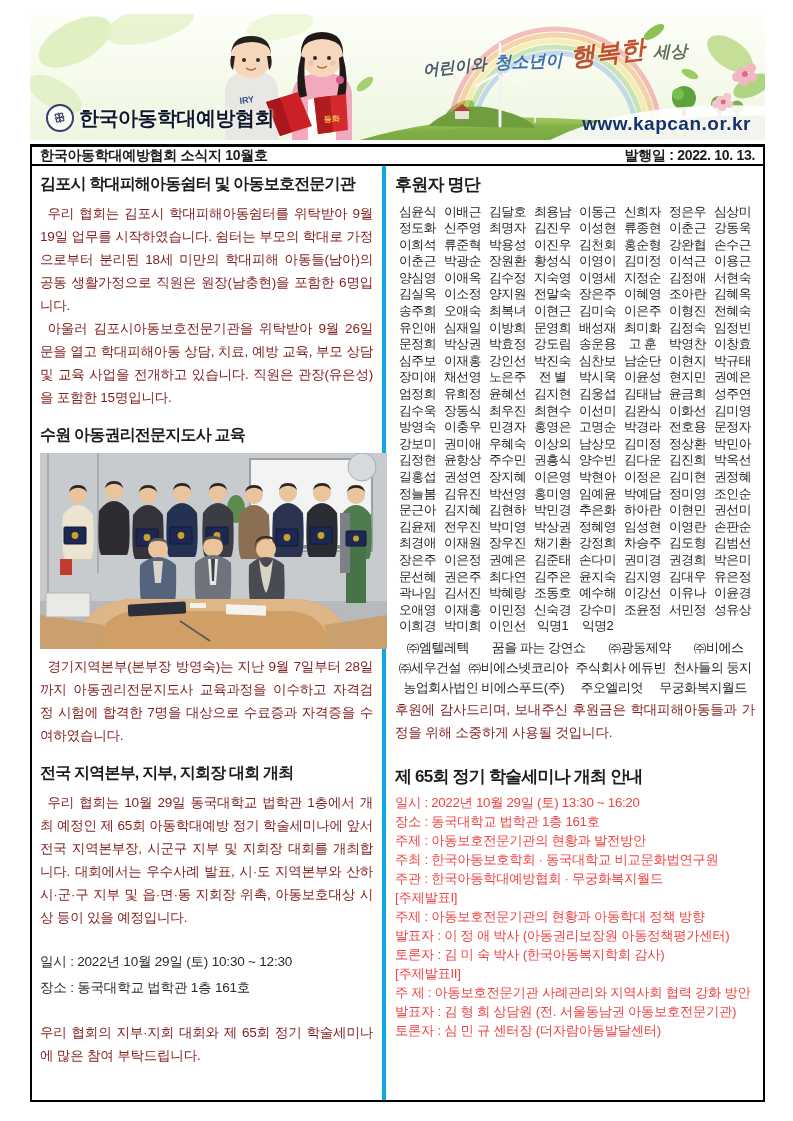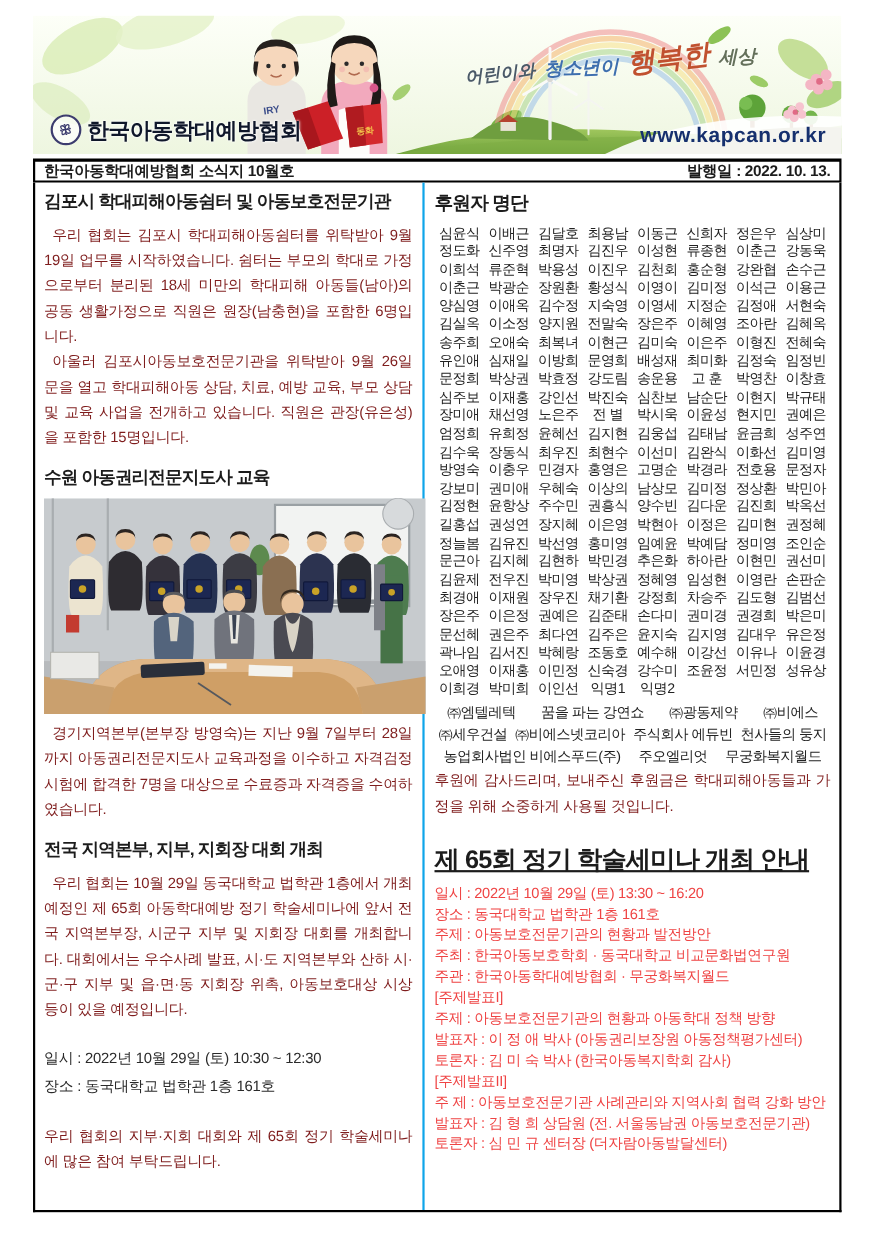--- a/index.html
+++ b/index.html
@@ -36,21 +36,21 @@
     padding:0 8px;box-sizing:border-box;width:735px;
   }
   .masthead .mh-title,.masthead .mh-date{font-size:14px;font-weight:bold;letter-spacing:-.3px;}
 
   
   .main-box{
     width:735px;height:936px;border:2px solid #000;border-top:none;
     box-sizing:border-box;display:flex;
   }
   .col-left{
-    width:354px;box-sizing:border-box;border-right:2px solid #0ea5e9;
+    width:354px;box-sizing:border-box;border-right:4px solid #0ea5e9;
     padding:6px 9px 6px 8px;
   }
   .col-right{flex:1;box-sizing:border-box;padding:6px 8px 6px 9px;}
 
   h2.sec{font-size:16px;font-weight:bold;letter-spacing:-.8px;margin:0 0 6px 0;line-height:1.5;}
   p.body{
     font-size:13.5px;line-height:23px;margin:0;text-align:justify;
     letter-spacing:-.2px;color:#7f1d1d;
   }
   p.indent{text-indent:.55em;}.gap-m{height:14px;}.gap-l{height:20px;}
@@ -62,21 +62,21 @@
   .donor-grid{margin-top:6px;}
   .donor-grid .d-row{display:grid;grid-template-columns:repeat(8,1fr);line-height:16.6px;}
   .donor-grid .d-cell{font-size:12.8px;text-align:center;letter-spacing:-.5px;color:#222;white-space:nowrap;}
   .org-grid{margin-top:3px;}
   .org-grid .o-row{display:flex;justify-content:space-around;line-height:20px;}
   .org-grid .o-cell{font-size:13px;letter-spacing:-.5px;color:#222;white-space:nowrap;}
   .thanks{margin-top:22px;}
 
   
   .seminar{margin-top:20px;}
-  .seminar h2{margin-bottom:4px;font-size:23px;text-decoration:underline;}
+  .seminar h2{margin-bottom:4px;font-size:17px;}
   .sem-lines .s-row{font-size:13.3px;line-height:19px;letter-spacing:-.3px;color:#ef4444;white-space:nowrap;}
 </style>
 </head>
 <body>
 
 <div class="page">
 
   <div class="banner">
     <svg width="735" height="126" viewBox="0 0 735 126">
       <defs>

